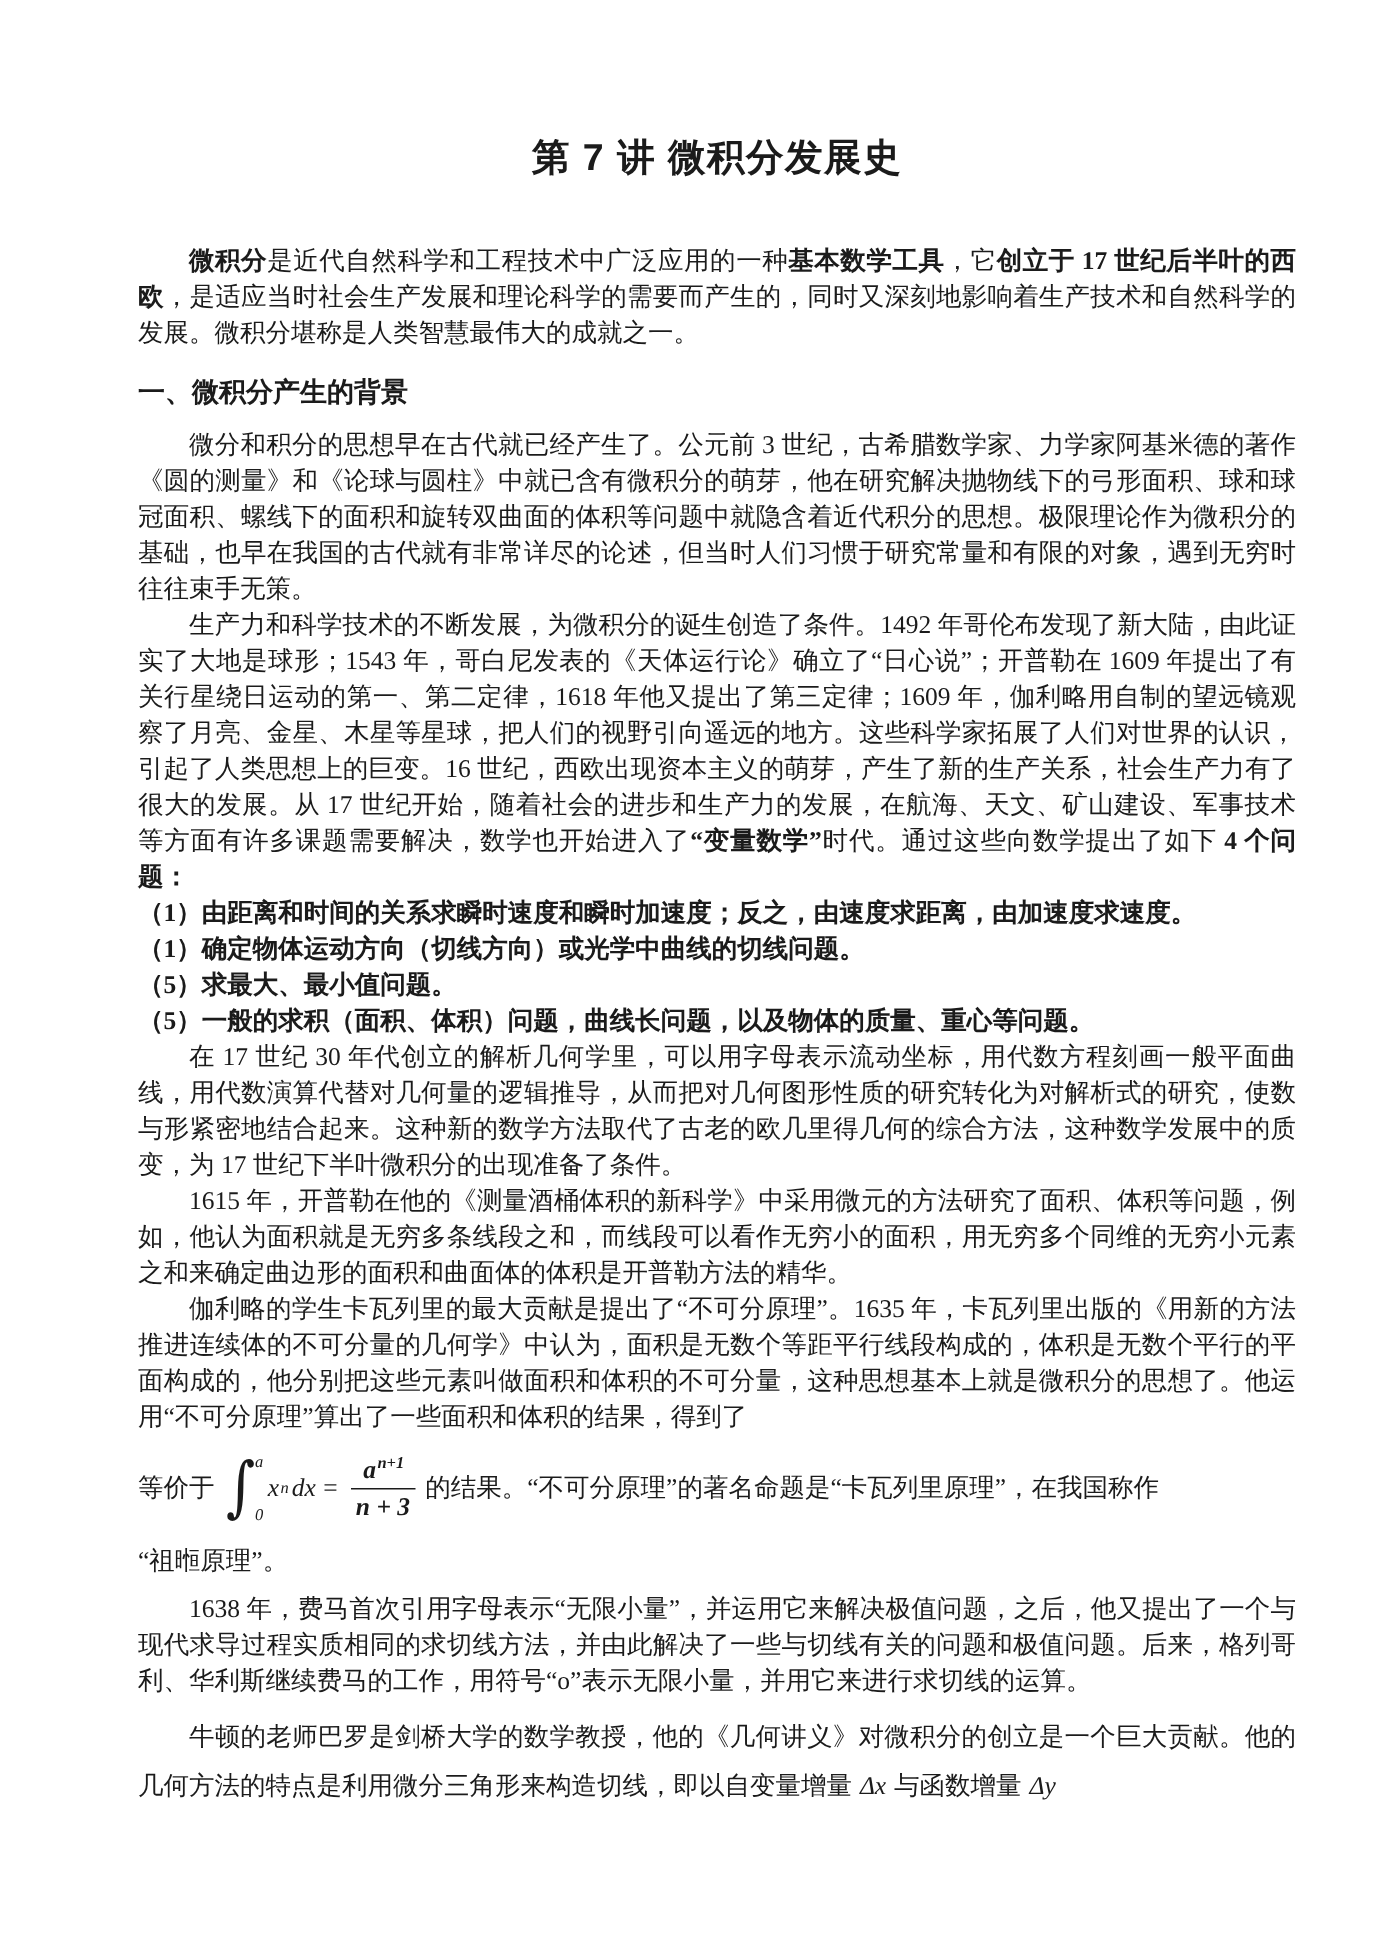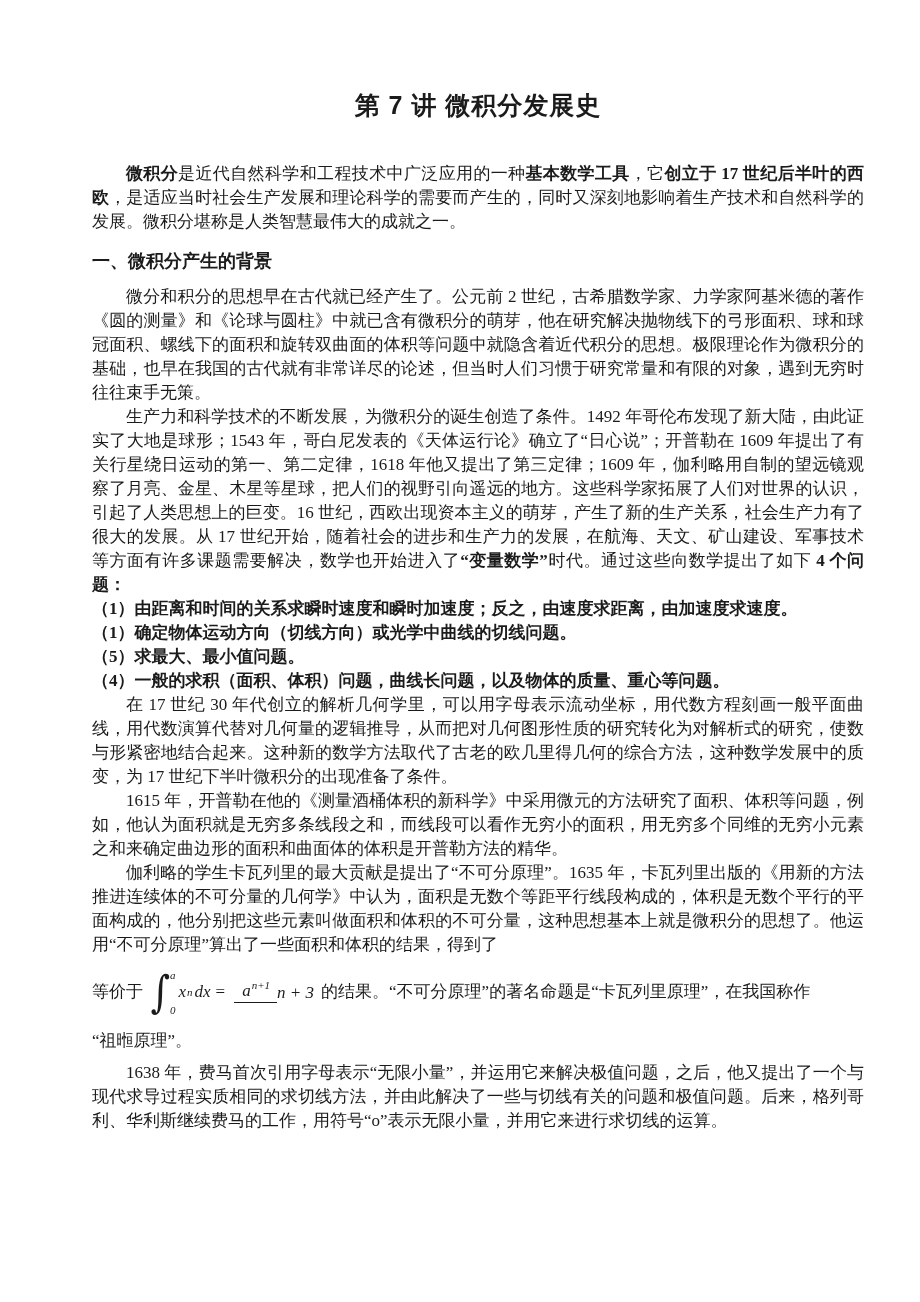--- a/index.html
+++ b/index.html
@@ -74,45 +74,46 @@
     font-size:11px;
     font-style:italic;
     line-height:1;
     padding:3px 0 2px 0;
     margin-left:-2px;
   }
   .math { font-style:italic; font-family:"Liberation Serif",serif; margin:0 1px; }
   .msup { font-size:11px; font-style:italic; line-height:0; margin-right:1px; }
   .frac {
     display:inline-flex;
-    flex-direction:row;
+    flex-direction:column;
     align-items:center;
     margin:0 7px 0 5px;
     line-height:1.15;
     font-style:italic;
+    font-weight:bold;
   }
   .frac-num { border-bottom:1.6px solid #1b1b1b; padding:0 7px 2px 7px; }
   .frac-num .fsup { font-size:11px; line-height:0; }
   .frac-den { padding-top:2px; }
   .eq { margin:0 4px; font-style:normal; }
 </style>
 </head>
 <body>
 
 <div class="page">
   <div>
       <div class="blk blk-title"><span class="b">第 7 讲 微积分发展史</span></div>
       <div class="blk blk-para"><span class="b">微积分</span><span class="r">是近代自然科学和工程技术中广泛应用的一种</span><span class="b">基本数学工具</span><span class="r">，它</span><span class="b">创立于 17 世纪后半叶的西欧</span><span class="r">，是适应当时社会生产发展和理论科学的需要而产生的，同时又深刻地影响着生产技术和自然科学的发展。微积分堪称是人类智慧最伟大的成就之一。</span></div>
       <div class="blk blk-heading"><span class="b">一、微积分产生的背景</span></div>
-      <div class="blk blk-para"><span class="r">微分和积分的思想早在古代就已经产生了。公元前 2 世纪，古希腊数学家、力学家阿基米德的著作《圆的测量》和《论球与圆柱》中就已含有微积分的萌芽，他在研究解决抛物线下的弓形面积、球和球冠面积、螺线下的面积和旋转双曲面的体积等问题中就隐含着近代积分的思想。极限理论作为微积分的基础，也早在我国的古代就有非常详尽的论述，但当时人们习惯于研究常量和有限的对象，遇到无穷时往往束手无策。</span></div>
+      <div class="blk blk-para"><span class="r">微分和积分的思想早在古代就已经产生了。公元前 3 世纪，古希腊数学家、力学家阿基米德的著作《圆的测量》和《论球与圆柱》中就已含有微积分的萌芽，他在研究解决抛物线下的弓形面积、球和球冠面积、螺线下的面积和旋转双曲面的体积等问题中就隐含着近代积分的思想。极限理论作为微积分的基础，也早在我国的古代就有非常详尽的论述，但当时人们习惯于研究常量和有限的对象，遇到无穷时往往束手无策。</span></div>
       <div class="blk blk-para"><span class="r">生产力和科学技术的不断发展，为微积分的诞生创造了条件。1492 年哥伦布发现了新大陆，由此证实了大地是球形；1543 年，哥白尼发表的《天体运行论》确立了“日心说”；开普勒在 1609 年提出了有关行星绕日运动的第一、第二定律，1618 年他又提出了第三定律；1609 年，伽利略用自制的望远镜观察了月亮、金星、木星等星球，把人们的视野引向遥远的地方。这些科学家拓展了人们对世界的认识，引起了人类思想上的巨变。16 世纪，西欧出现资本主义的萌芽，产生了新的生产关系，社会生产力有了很大的发展。从 17 世纪开始，随着社会的进步和生产力的发展，在航海、天文、矿山建设、军事技术等方面有许多课题需要解决，数学也开始进入了</span><span class="b">“变量数学”</span><span class="r">时代。通过这些向数学提出了如下 </span><span class="b">4 个问题：</span></div>
       <div class="blk blk-list"><span class="b">（1）由距离和时间的关系求瞬时速度和瞬时加速度；反之，由速度求距离，由加速度求速度。</span></div>
       <div class="blk blk-list"><span class="b">（1）确定物体运动方向（切线方向）或光学中曲线的切线问题。</span></div>
       <div class="blk blk-list"><span class="b">（5）求最大、最小值问题。</span></div>
-      <div class="blk blk-list"><span class="b">（4）一般的求积（面积、体积）问题，曲线长问题，以及物体的质量、重心等问题。</span></div>
+      <div class="blk blk-list"><span class="b">（5）一般的求积（面积、体积）问题，曲线长问题，以及物体的质量、重心等问题。</span></div>
       <div class="blk blk-para"><span class="r">在 17 世纪 30 年代创立的解析几何学里，可以用字母表示流动坐标，用代数方程刻画一般平面曲线，用代数演算代替对几何量的逻辑推导，从而把对几何图形性质的研究转化为对解析式的研究，使数与形紧密地结合起来。这种新的数学方法取代了古老的欧几里得几何的综合方法，这种数学发展中的质变，为 17 世纪下半叶微积分的出现准备了条件。</span></div>
       <div class="blk blk-para"><span class="r">1615 年，开普勒在他的《测量酒桶体积的新科学》中采用微元的方法研究了面积、体积等问题，例如，他认为面积就是无穷多条线段之和，而线段可以看作无穷小的面积，用无穷多个同维的无穷小元素之和来确定曲边形的面积和曲面体的体积是开普勒方法的精华。</span></div>
       <div class="blk blk-para"><span class="r">伽利略的学生卡瓦列里的最大贡献是提出了“不可分原理”。1635 年，卡瓦列里出版的《用新的方法推进连续体的不可分量的几何学》中认为，面积是无数个等距平行线段构成的，体积是无数个平行的平面构成的，他分别把这些元素叫做面积和体积的不可分量，这种思想基本上就是微积分的思想了。他运用“不可分原理”算出了一些面积和体积的结果，得到了</span></div>
       <div class="blk blk-formula">
         <span class="r">等价于</span>
         <span class="intg">
           <span class="intg-sign">∫</span>
           <span class="intg-lims">
             <span class="intg-sup">a</span>
             <span class="intg-sub">0</span>
@@ -123,14 +124,15 @@
         <span class="math">dx</span>
         <span class="eq">=</span>
         <span class="frac">
           <span class="frac-num"><span class="math">a</span><sup class="fsup">n+1</sup></span>
           <span class="frac-den">n + 3</span>
         </span>
         <span class="r">的结果。“不可分原理”的著名命题是“卡瓦列里原理”，在我国称作</span>
       </div>
       <div class="blk blk-para noindent mt"><span class="r">“祖暅原理”。</span></div>
       <div class="blk blk-para mt"><span class="r">1638 年，费马首次引用字母表示“无限小量”，并运用它来解决极值问题，之后，他又提出了一个与现代求导过程实质相同的求切线方法，并由此解决了一些与切线有关的问题和极值问题。后来，格列哥利、华利斯继续费马的工作，用符号“o”表示无限小量，并用它来进行求切线的运算。</span></div>
+      <div class="blk blk-para tall"><span class="r">牛顿的老师巴罗是剑桥大学的数学教授，他的《几何讲义》对微积分的创立是一个巨大贡献。他的几何方法的特点是利用微分三角形来构造切线，即以自变量增量 </span><span class="math">Δx</span><span class="r"> 与函数增量 </span><span class="math">Δy</span></div>
     </div>
 </div>
 
 </body></html>

